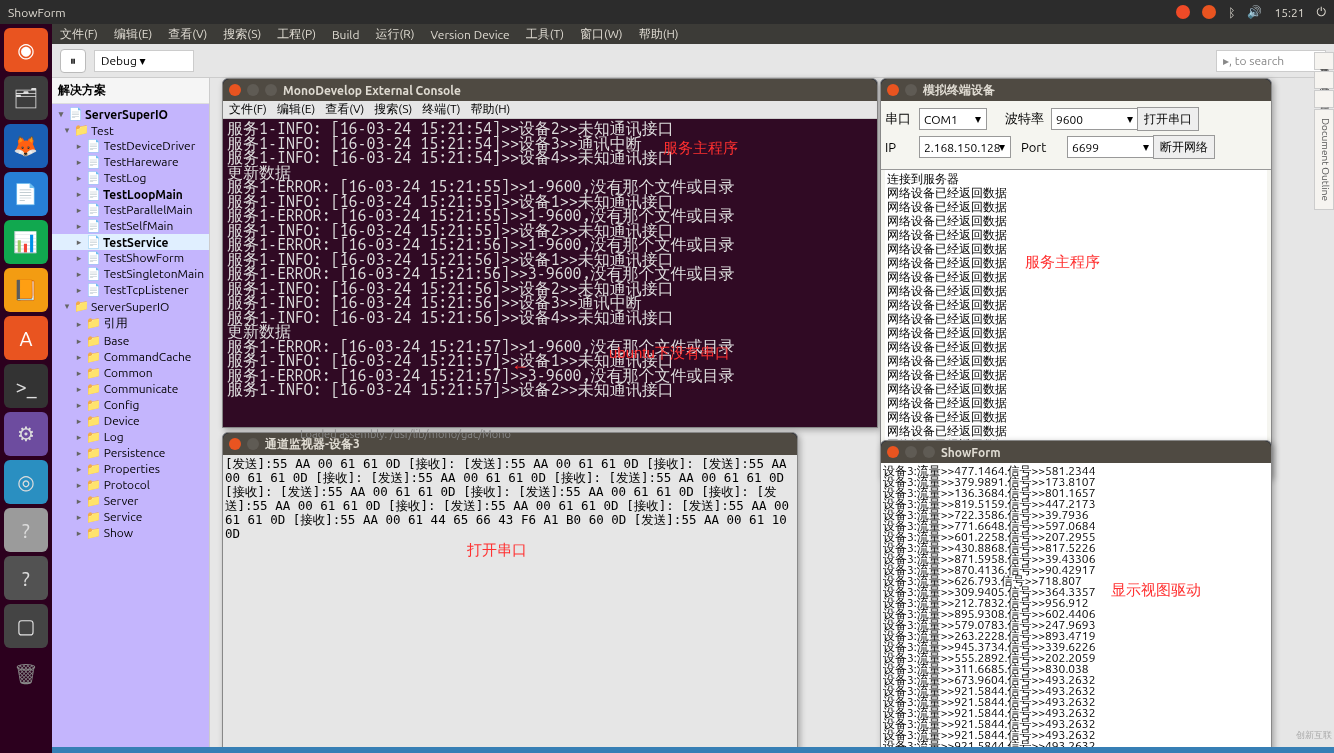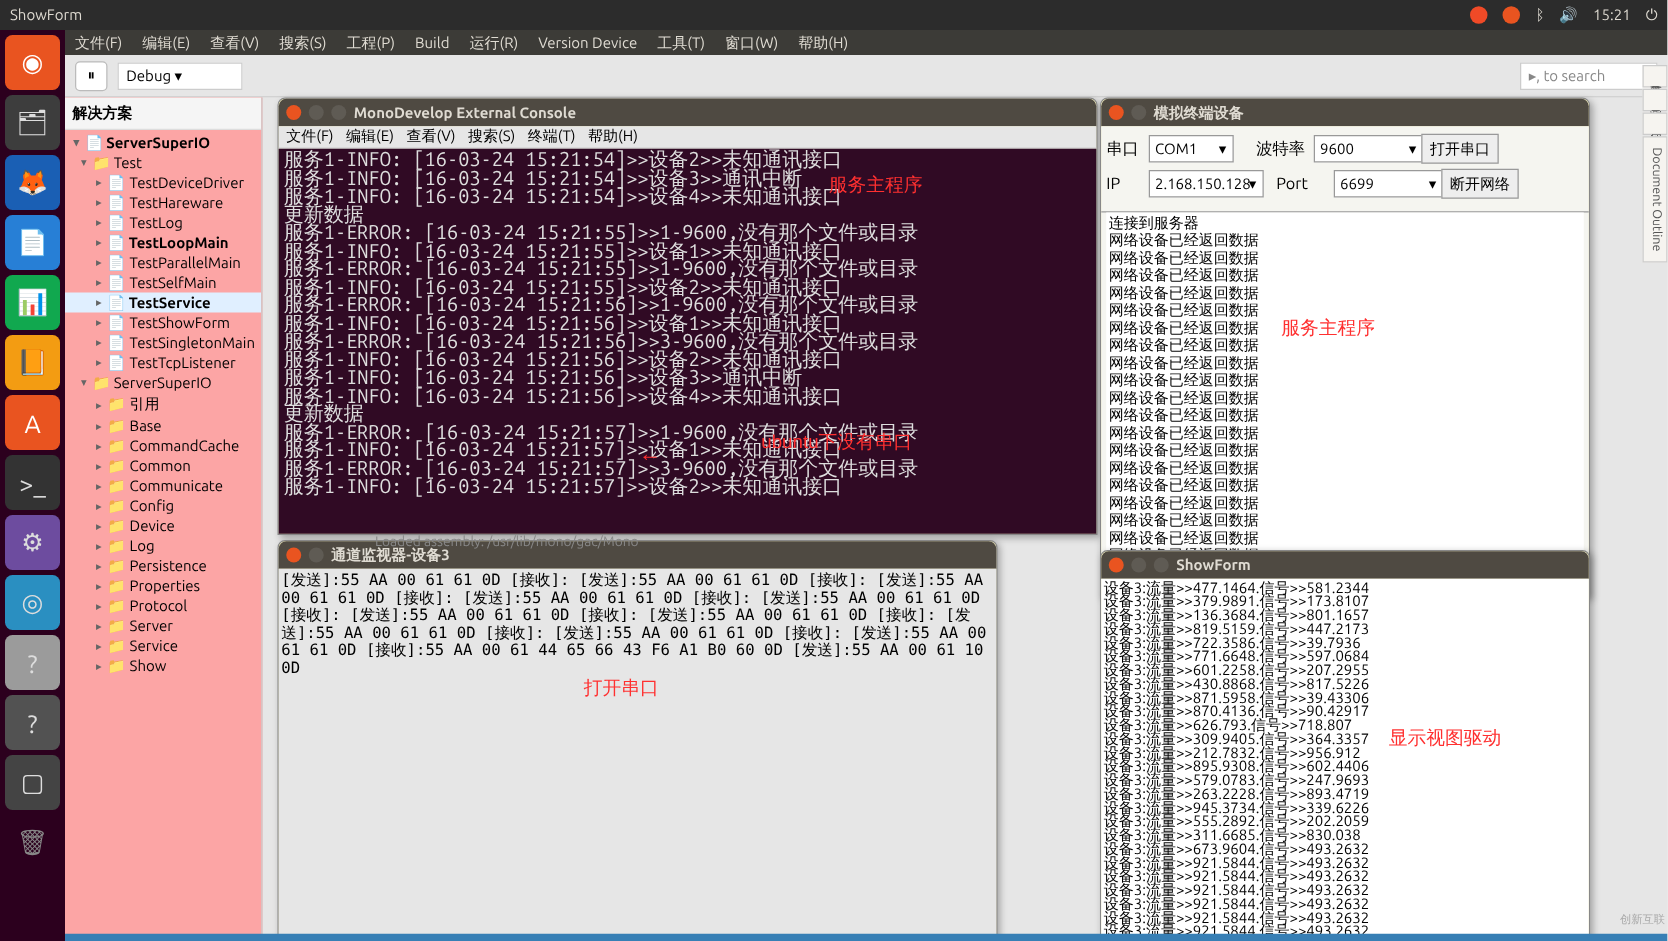--- a/index.html
+++ b/index.html
@@ -36,30 +36,30 @@
     
     .menubar { height: 20px; background: #3c3b37; color: #dfdbd2; display: flex; align-items: center; padding: 0 8px; gap: 16px;}
     .toolbar { height: 34px; background: #e6e6e6; border-bottom: 1px solid #ccc; display:flex; align-items:center; padding: 0 8px; gap: 8px;}
     .pause-btn { width: 26px; height: 24px; border: 1px solid #bbb; border-radius: 4px; background:#fff; display:flex; align-items:center; justify-content:center;}
     .debug-sel { border:1px solid #ccc; padding:3px 6px; background:#fff; width:100px;}
     .search-box { margin-left:auto; border:1px solid #ccc; padding:3px 6px; background:#fff; color:#888; width:110px;}
 
     .ide-body { position:absolute; top:54px; left:0; right:0; bottom:0; background:#e6e6e6;}
 
     
-    .soln-panel { position:absolute; left:0; top:0; width:158px; bottom:0; background:#fca5a5; border-right:1px solid #ccc; overflow:hidden;}
+    .soln-panel { position:absolute; left:0; top:0; width:158px; bottom:0; background:#c4b5fd; border-right:1px solid #ccc; overflow:hidden;}
     .soln-title { padding:4px 6px; border-bottom:1px solid #ddd; background:#f5f5f5; font-weight:bold;}
     .tree { padding:2px 0; overflow-y:auto; height:calc(100% - 22px);}
     .tree-item { padding:1px 2px 1px 4px; white-space:nowrap; cursor:default; display:flex; align-items:center; gap:2px;}
     .tree-item.sel { background:#e0efff;}
     .caret { width:10px; display:inline-block; text-align:center; color:#666; font-size:9px;}
     .bold { font-weight:bold;}
 
     
-    .win { position:absolute; border:1px solid #888; border-radius:6px 6px 0 0; background:#fef9c3; box-shadow:2px 2px 6px rgba(0,0,0,0.3);}
+    .win { position:absolute; border:1px solid #888; border-radius:6px 6px 0 0; background:#0f172a; box-shadow:2px 2px 6px rgba(0,0,0,0.3);}
     .win-title { height:22px; background:#4f4a42; border-radius:6px 6px 0 0; display:flex; align-items:center; gap:6px; padding:0 6px;}
     .title-text { color:#dfdbd2; font-weight:bold; flex:1;}
     .win-btn { width:12px; height:12px; border-radius:50%;}
     .win-red { background:#e95420;}
     .win-gray { background:#5f5b54;}
 
     
     .console-win { left:170px; top:0px; width:656px; height:350px;}
     .console-menubar { height:18px; background:#e6e6e6; display:flex; align-items:center; gap:10px; padding:0 6px; border-bottom:1px solid #ccc;}
     .console-body { background:#300a24; color:#ddd; font-family:"Ubuntu Mono", monospace; font-size:16px; padding:2px 4px; height:calc(100% - 40px); overflow:hidden; line-height:14.5px; white-space:pre;}

